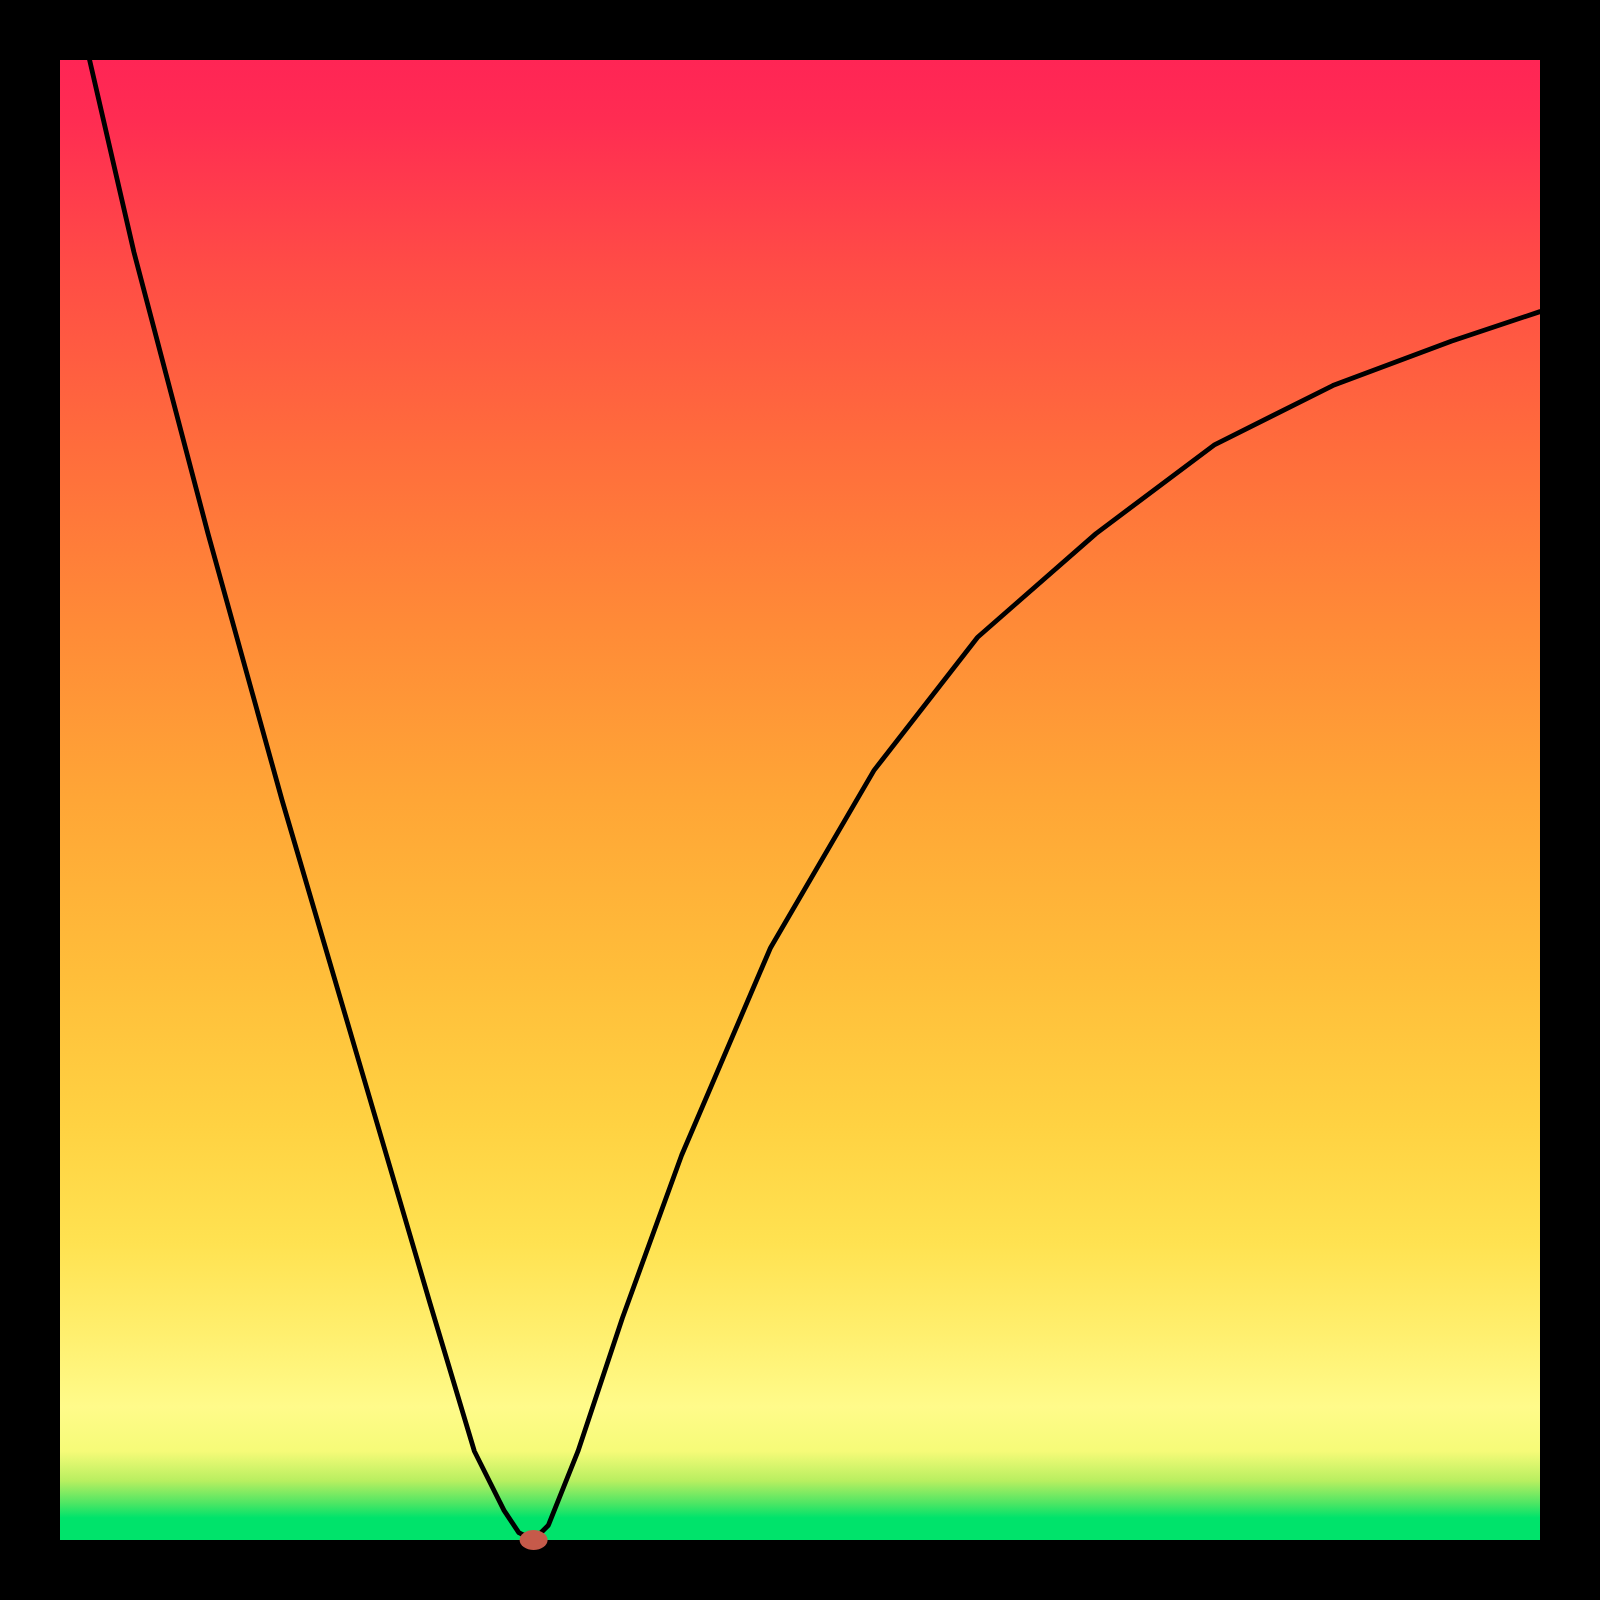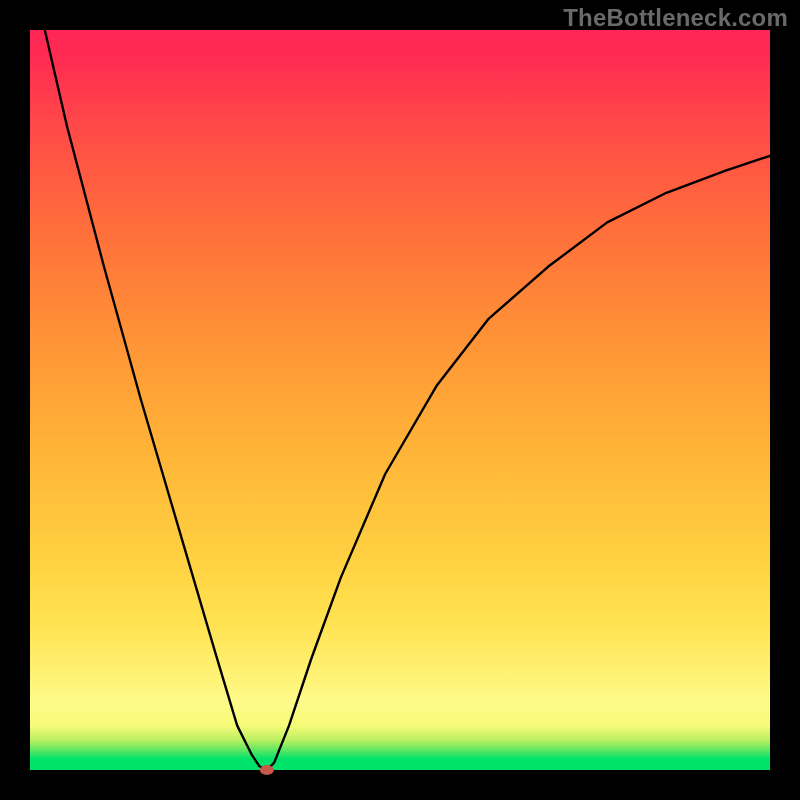--- a/index.html
+++ b/index.html
@@ -63,20 +63,19 @@
     overflow: visible;
   }
   .marker {
     fill: #c65a4a;
   }
 </style>
 </head>
 <body>
 
 <div class="frame">
-  <div class="watermark">TheBottleneck.com</div>
   <div class="plot-area">
     <svg class="curve" viewBox="0 0 740 740" preserveAspectRatio="none">
       <path fill="none" stroke="#000" stroke-width="2.4" stroke-linejoin="round" stroke-linecap="round" d="M14.8 0.0 L37.0 96.2 L74.0 236.8 L111.0 370.0 L148.0 495.8 L185.0 621.6 L207.2 695.6 L222.0 725.2 L229.4 736.3 L236.8 740.0 L244.2 732.6 L259.0 695.6 L281.2 629.0 L310.8 547.6 L355.2 444.0 L407.0 355.2 L458.8 288.6 L518.0 236.8 L577.2 192.4 L636.4 162.8 L695.6 140.6 L740.0 125.8"></path>
       <ellipse class="marker" rx="7" ry="5" cx="236.8" cy="740.0"></ellipse>
     </svg>
   </div>
 </div>
 
 </body></html>

